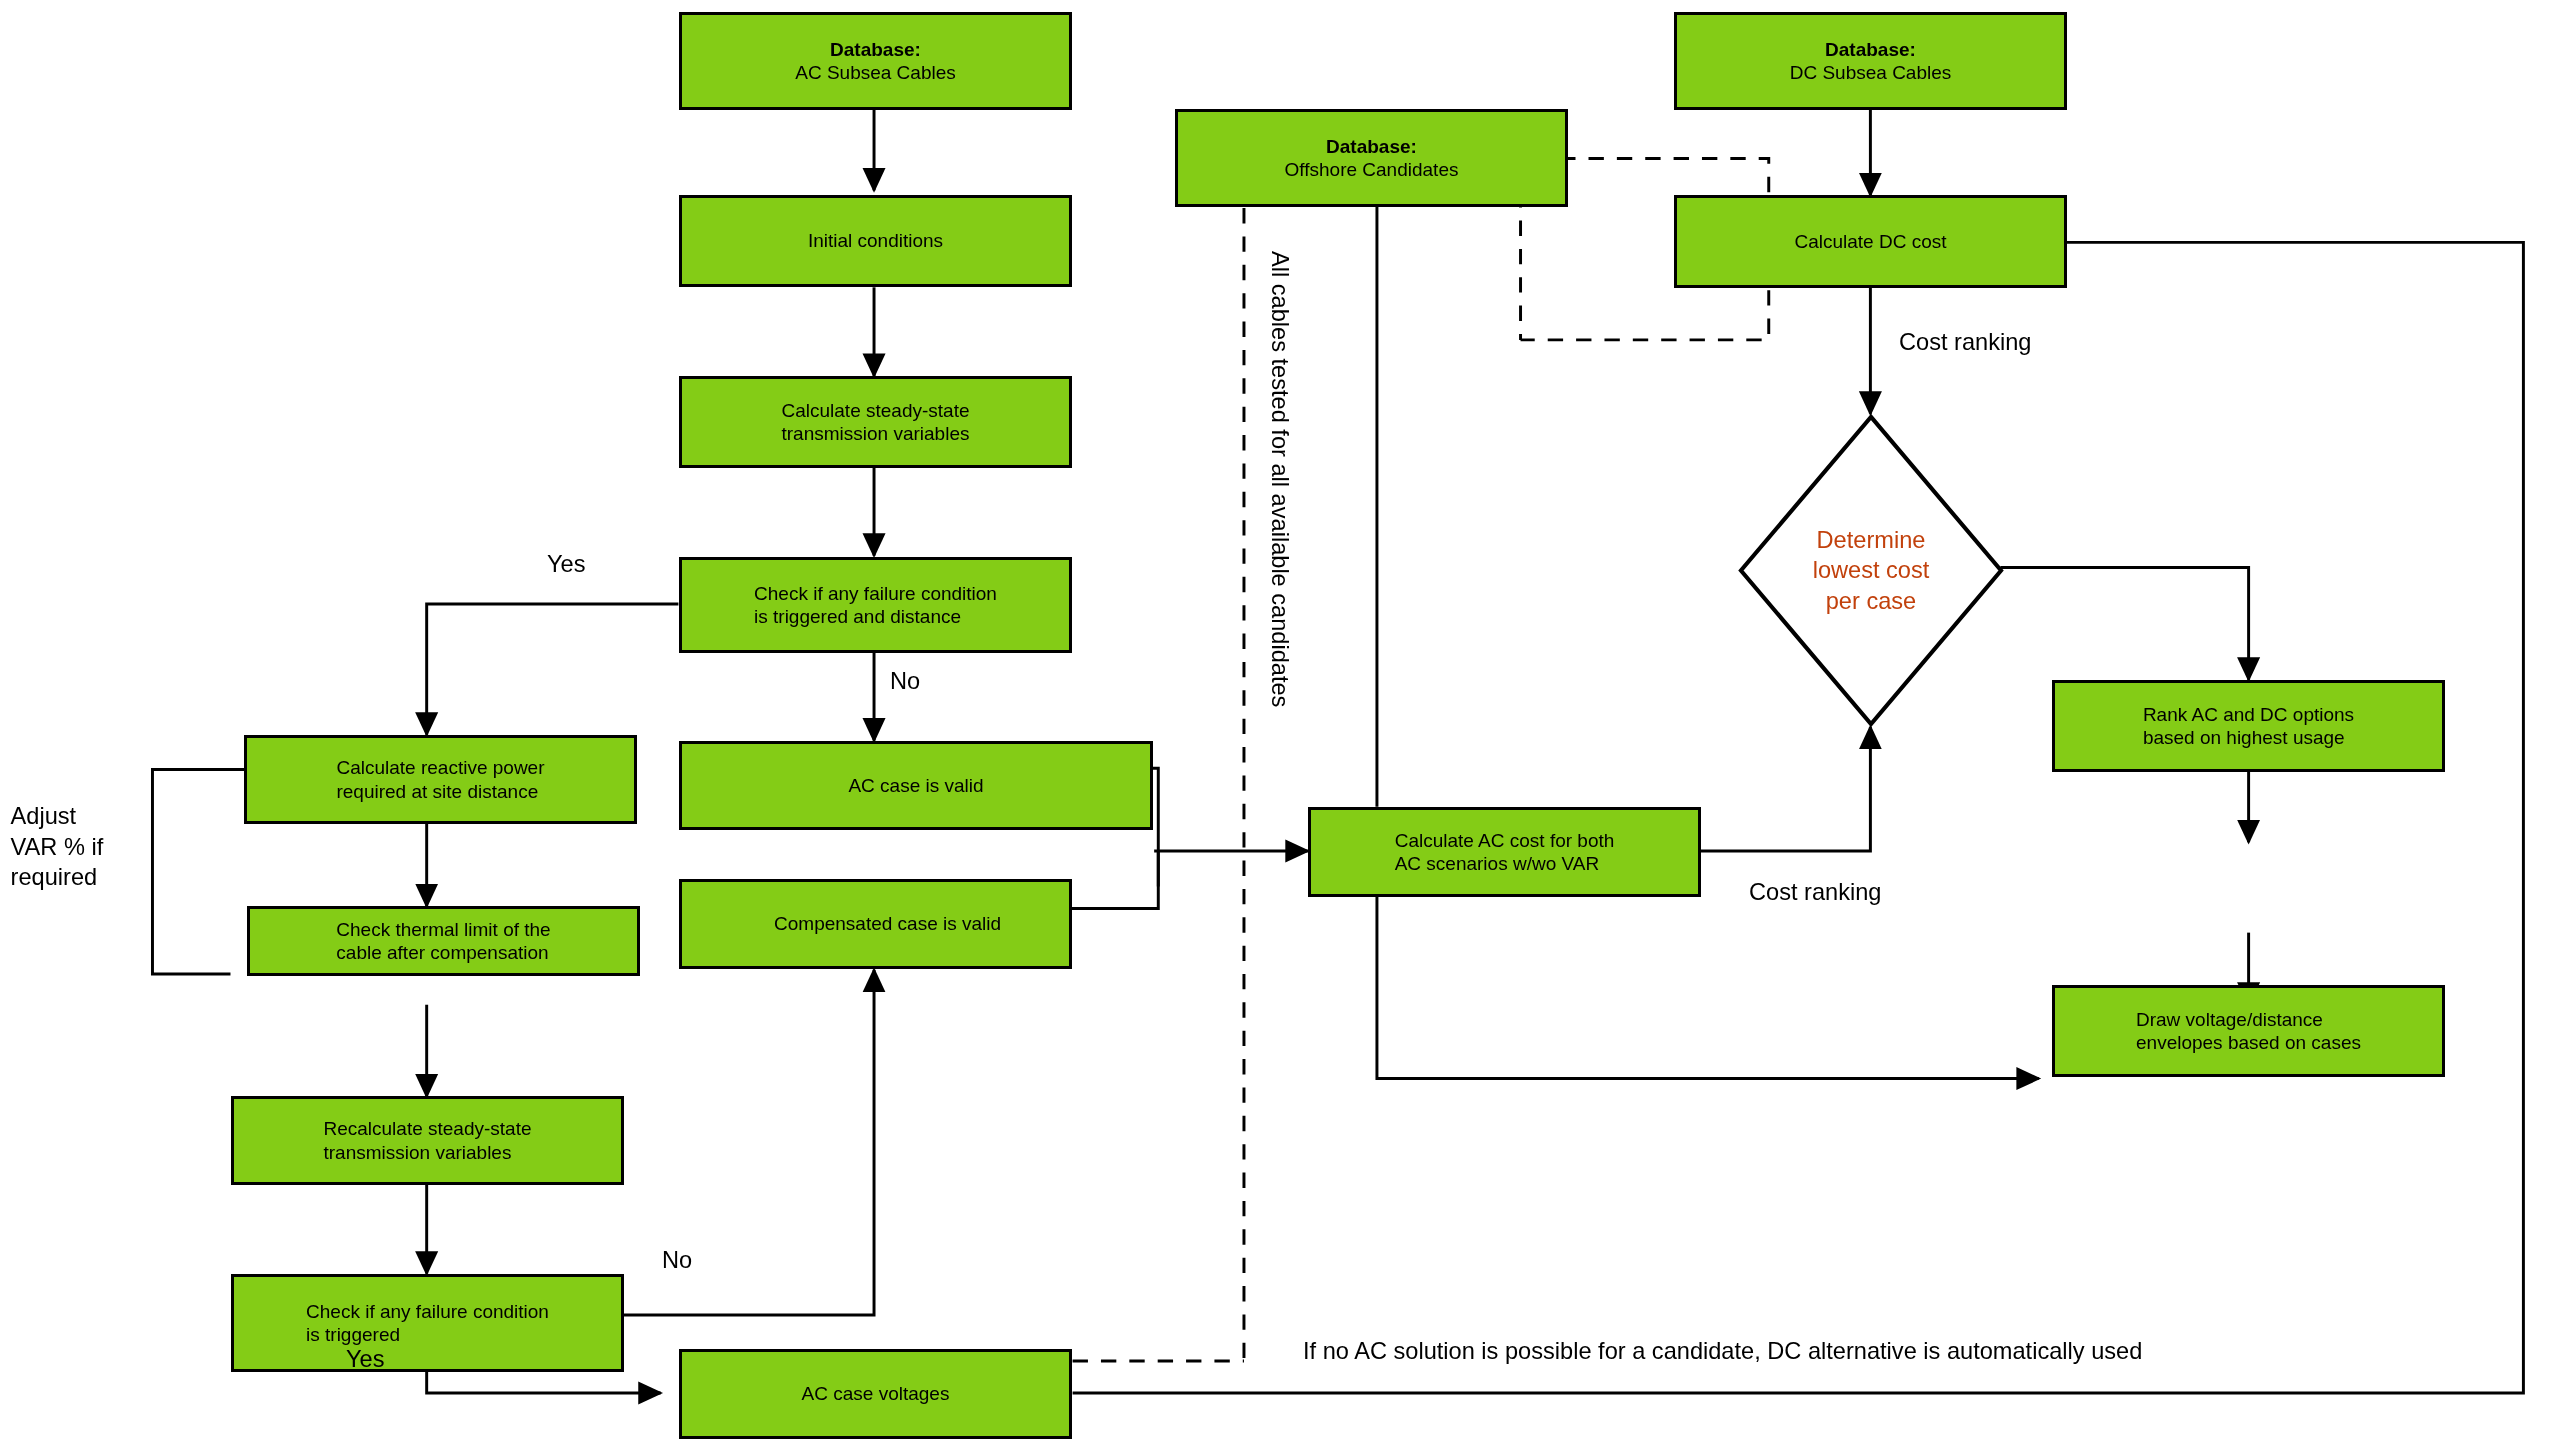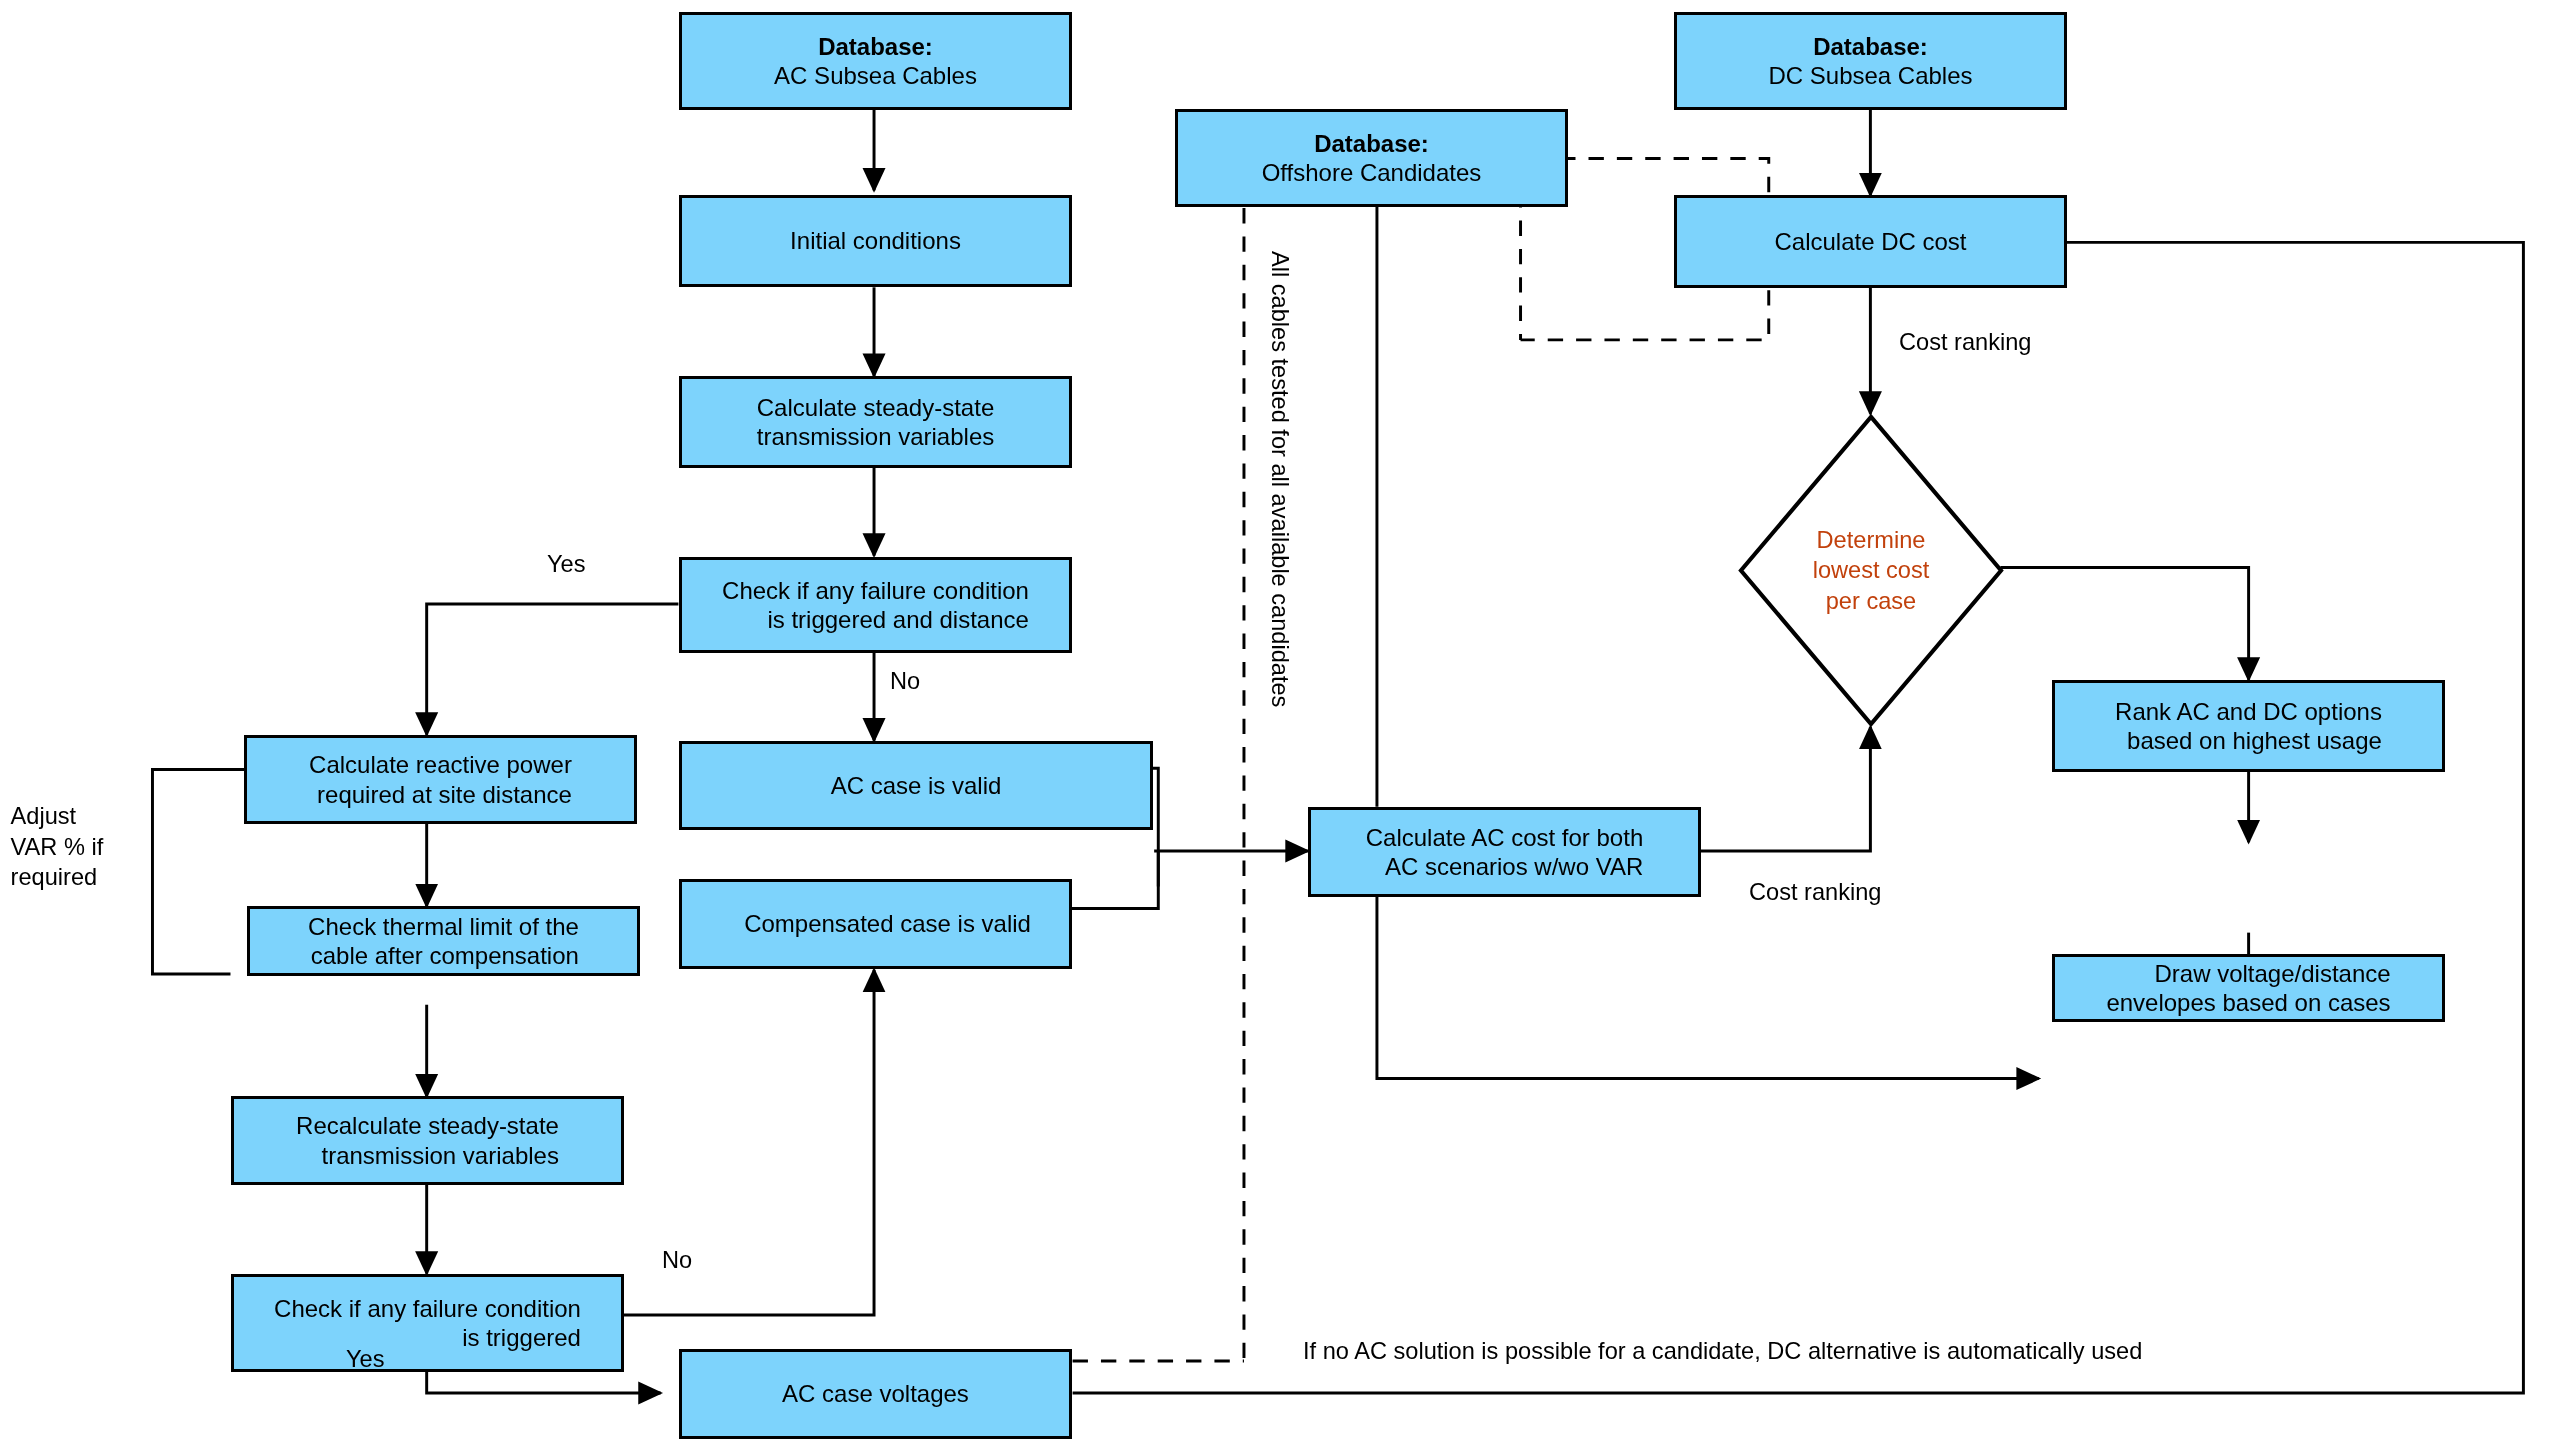--- a/index.html
+++ b/index.html
@@ -1,22 +1,22 @@
 <!DOCTYPE html>
 <html style="font-size:9.5px"><head>
 <meta charset="utf-8">
 <title>Flowchart</title>
 <style>
   html,body{margin:0;padding:0;background:#ffffff;}
   body{font-family:"Liberation Sans", sans-serif;}
   #stage{position:relative;width:2550px;height:1451px;background:#fff;overflow:hidden;}
   #edges{position:absolute;left:0;top:0;width:2550px;height:1451px;}
-  .node{position:absolute;box-sizing:border-box;background:#7dd3fc;border:3px solid #000;
-        display:flex;align-items:center;justify-content:center;text-align:right;
-        color:#000;font-size:24px;line-height:1.22;padding:2.4px 5.9px;}
+  .node{position:absolute;box-sizing:border-box;background:#84cc16;border:3px solid #000;
+        display:flex;align-items:center;justify-content:center;text-align:left;
+        color:#000;font-size:19px;line-height:1.22;padding:2.4px 5.9px;}
   .node.db{flex-direction:column;}
   .node .db-t{font-weight:bold;}
   .diamond{position:absolute;background:transparent;display:flex;align-items:center;
            justify-content:center;text-align:center;font-size:23.6px;line-height:1.28;color:#c2410c;}
   .diamond .dlabel{position:relative;z-index:2;}
   .diamond .dshape{position:absolute;left:0;top:0;width:100%;height:100%;z-index:1;}
   .lbl{position:absolute;font-size:23.6px;color:#000;line-height:1.22;white-space:pre;}
   .lbl.vert{writing-mode:vertical-rl;white-space:nowrap;}
 </style>
 </head>
@@ -141,21 +141,21 @@
     </svg>
     <span class="dlabel" style="white-space:pre-line;">Determine
 lowest cost
 per case</span>
   </div>
 
   <div class="node" style="left:2052px;top:680px;width:393px;height:92px;white-space:pre-line;">Rank AC and DC options
 based on highest usage</div>
 
 
-  <div class="node" style="left:2052px;top:954px;width:393px;height:68px;white-space:pre-line;">Draw voltage/distance
+  <div class="node" style="left:2052px;top:985px;width:393px;height:92px;white-space:pre-line;">Draw voltage/distance
 envelopes based on cases</div>
 
   <span class="lbl" style="left:547px;top:550px;">Yes</span>
 
   <span class="lbl" style="left:890px;top:667px;">No</span>
 
   <span class="lbl" style="left:662px;top:1246px;">No</span>
 
   <span class="lbl" style="left:346px;top:1345px;">Yes</span>
 

